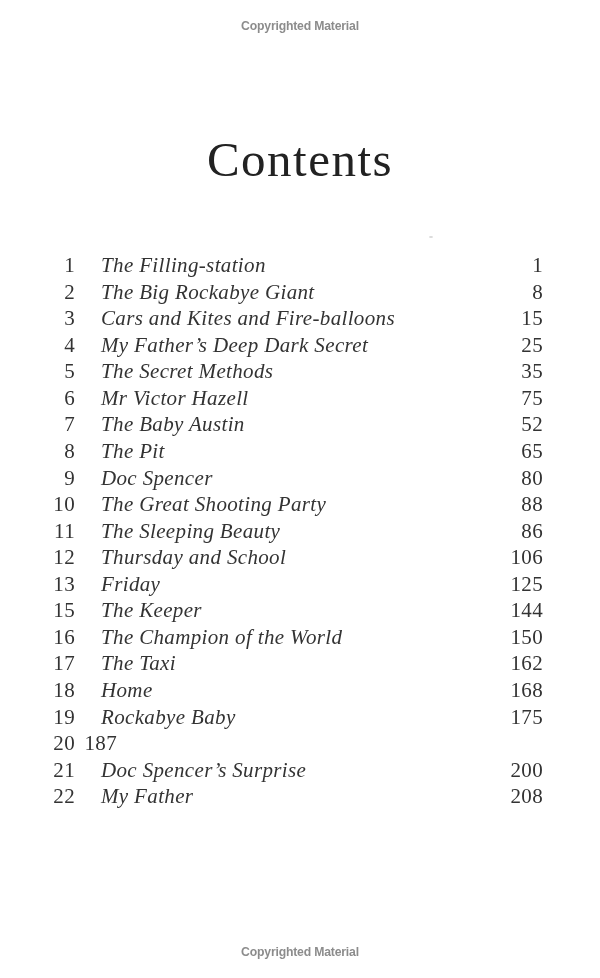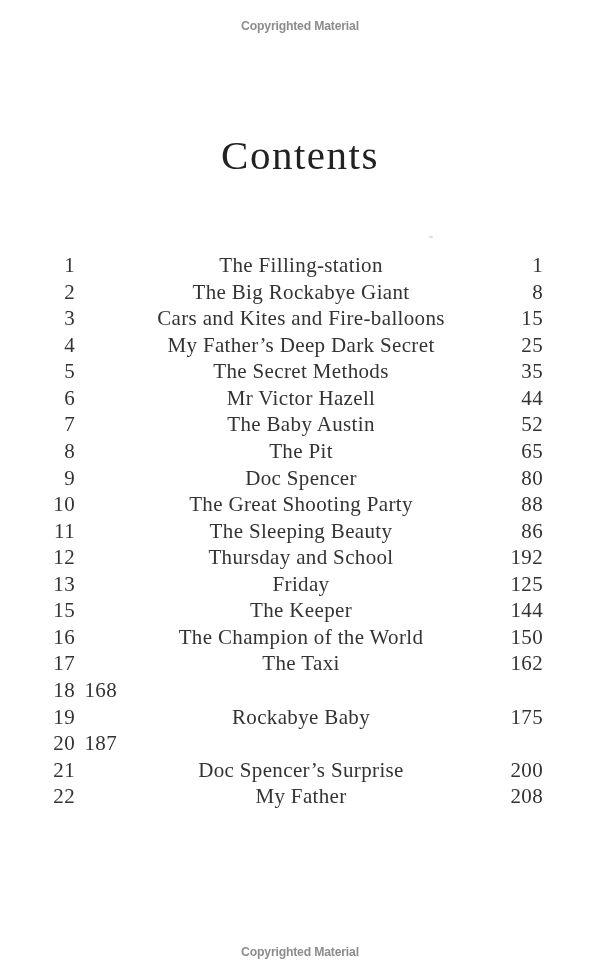--- a/index.html
+++ b/index.html
@@ -37,21 +37,21 @@
   .copyright.top{top:18px;}
   .copyright.bottom{top:944px;}
   .book-title{
     position:absolute;
     top:131px;
     left:0;
     width:600px;
     text-align:center;
     font-family:"Liberation Serif", serif;
     font-weight:400;
-    font-size:41px;
+    font-size:49px;
     letter-spacing:1.5px;
     color:var(--title);
   }
   .toc{
     position:absolute;
     top:252px;
     left:53px;
     width:490px;
   }
   .toc-row{
@@ -63,24 +63,25 @@
     letter-spacing:0.35px;
     color:var(--text);
   }
   .toc-num{
     width:22px;
     flex:0 0 22px;
     text-align:right;
   }
   .toc-chapter{
     flex:1 1 auto;
-    text-align:center;
+    text-align:left;
     padding-left:26px;
     white-space:nowrap;
     overflow:hidden;
+    font-style:italic;
   }
   .toc-page{
     flex:0 0 auto;
     min-width:42px;
     text-align:right;
   }
   .speck{
     position:absolute;
     left:429px;
     top:236px;
@@ -129,21 +130,21 @@
 
       <div class="toc-row">
         <span class="toc-num">5</span>
         <span class="toc-chapter">The Secret Methods</span>
         <span class="toc-page">35</span>
       </div>
 
       <div class="toc-row">
         <span class="toc-num">6</span>
         <span class="toc-chapter">Mr Victor Hazell</span>
-        <span class="toc-page">44</span>
+        <span class="toc-page">75</span>
       </div>
 
       <div class="toc-row">
         <span class="toc-num">7</span>
         <span class="toc-chapter">The Baby Austin</span>
         <span class="toc-page">52</span>
       </div>
 
       <div class="toc-row">
         <span class="toc-num">8</span>
@@ -165,21 +166,21 @@
 
       <div class="toc-row">
         <span class="toc-num">11</span>
         <span class="toc-chapter">The Sleeping Beauty</span>
         <span class="toc-page">86</span>
       </div>
 
       <div class="toc-row">
         <span class="toc-num">12</span>
         <span class="toc-chapter">Thursday and School</span>
-        <span class="toc-page">192</span>
+        <span class="toc-page">106</span>
       </div>
 
       <div class="toc-row">
         <span class="toc-num">13</span>
         <span class="toc-chapter">Friday</span>
         <span class="toc-page">125</span>
       </div>
 
 
       <div class="toc-row">
@@ -195,20 +196,21 @@
       </div>
 
       <div class="toc-row">
         <span class="toc-num">17</span>
         <span class="toc-chapter">The Taxi</span>
         <span class="toc-page">162</span>
       </div>
 
       <div class="toc-row">
         <span class="toc-num">18</span>
+        <span class="toc-chapter">Home</span>
         <span class="toc-page">168</span>
       </div>
 
       <div class="toc-row">
         <span class="toc-num">19</span>
         <span class="toc-chapter">Rockabye Baby</span>
         <span class="toc-page">175</span>
       </div>
 
       <div class="toc-row">

